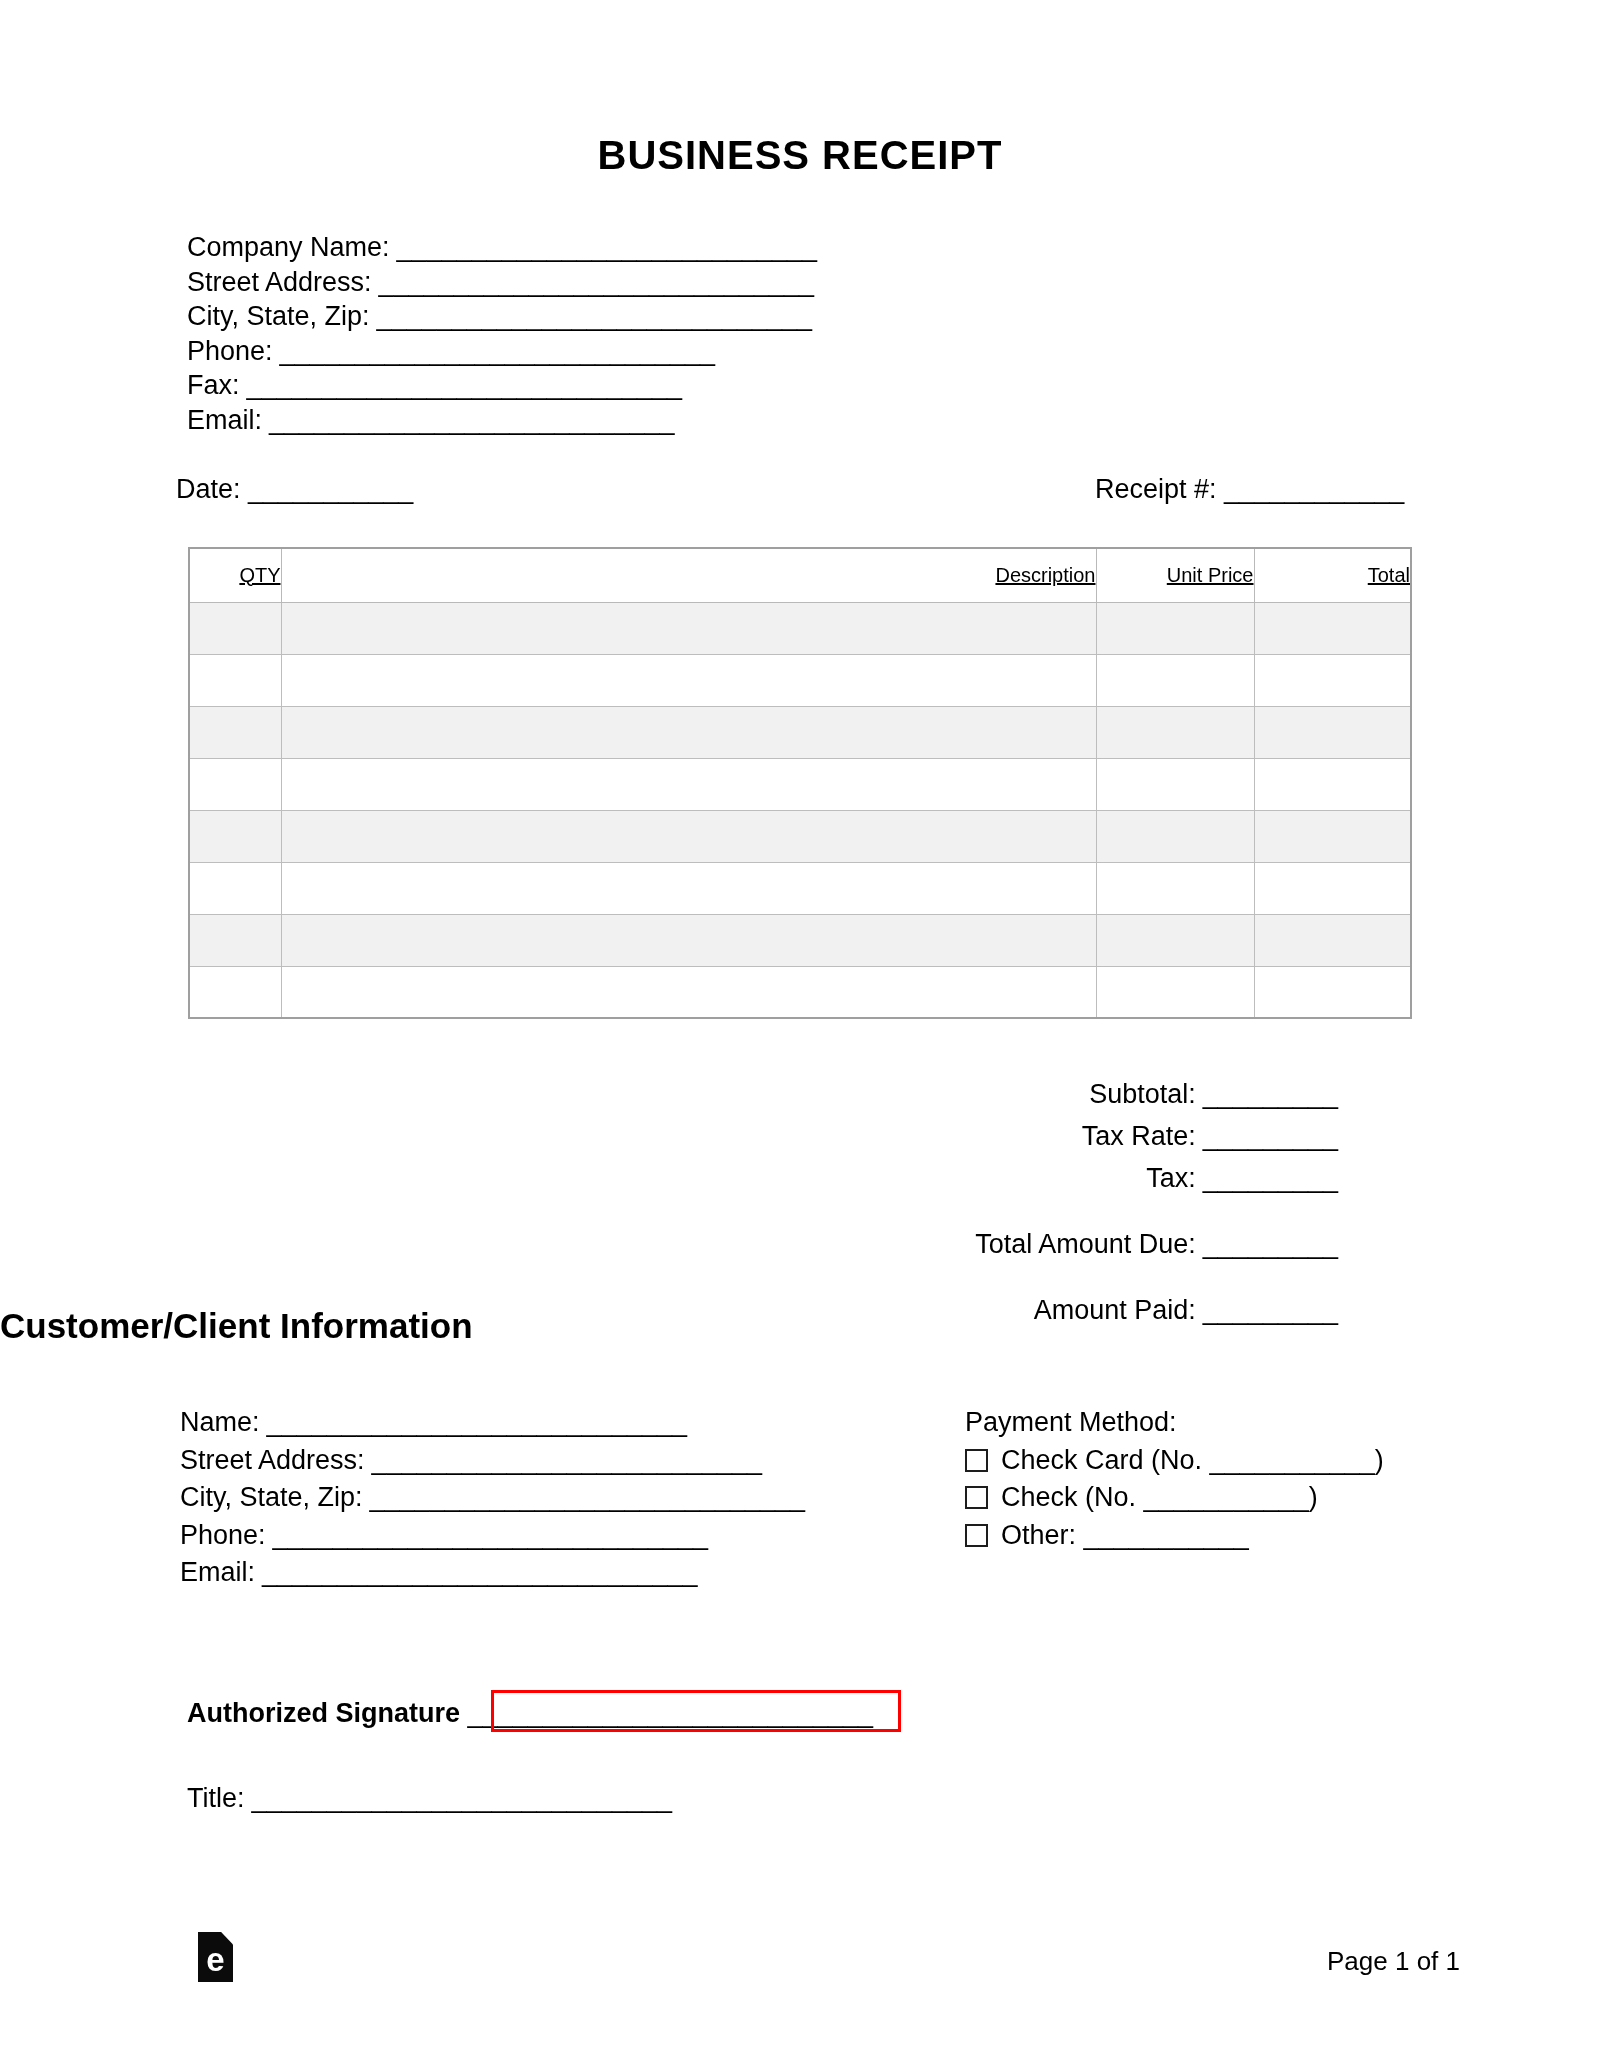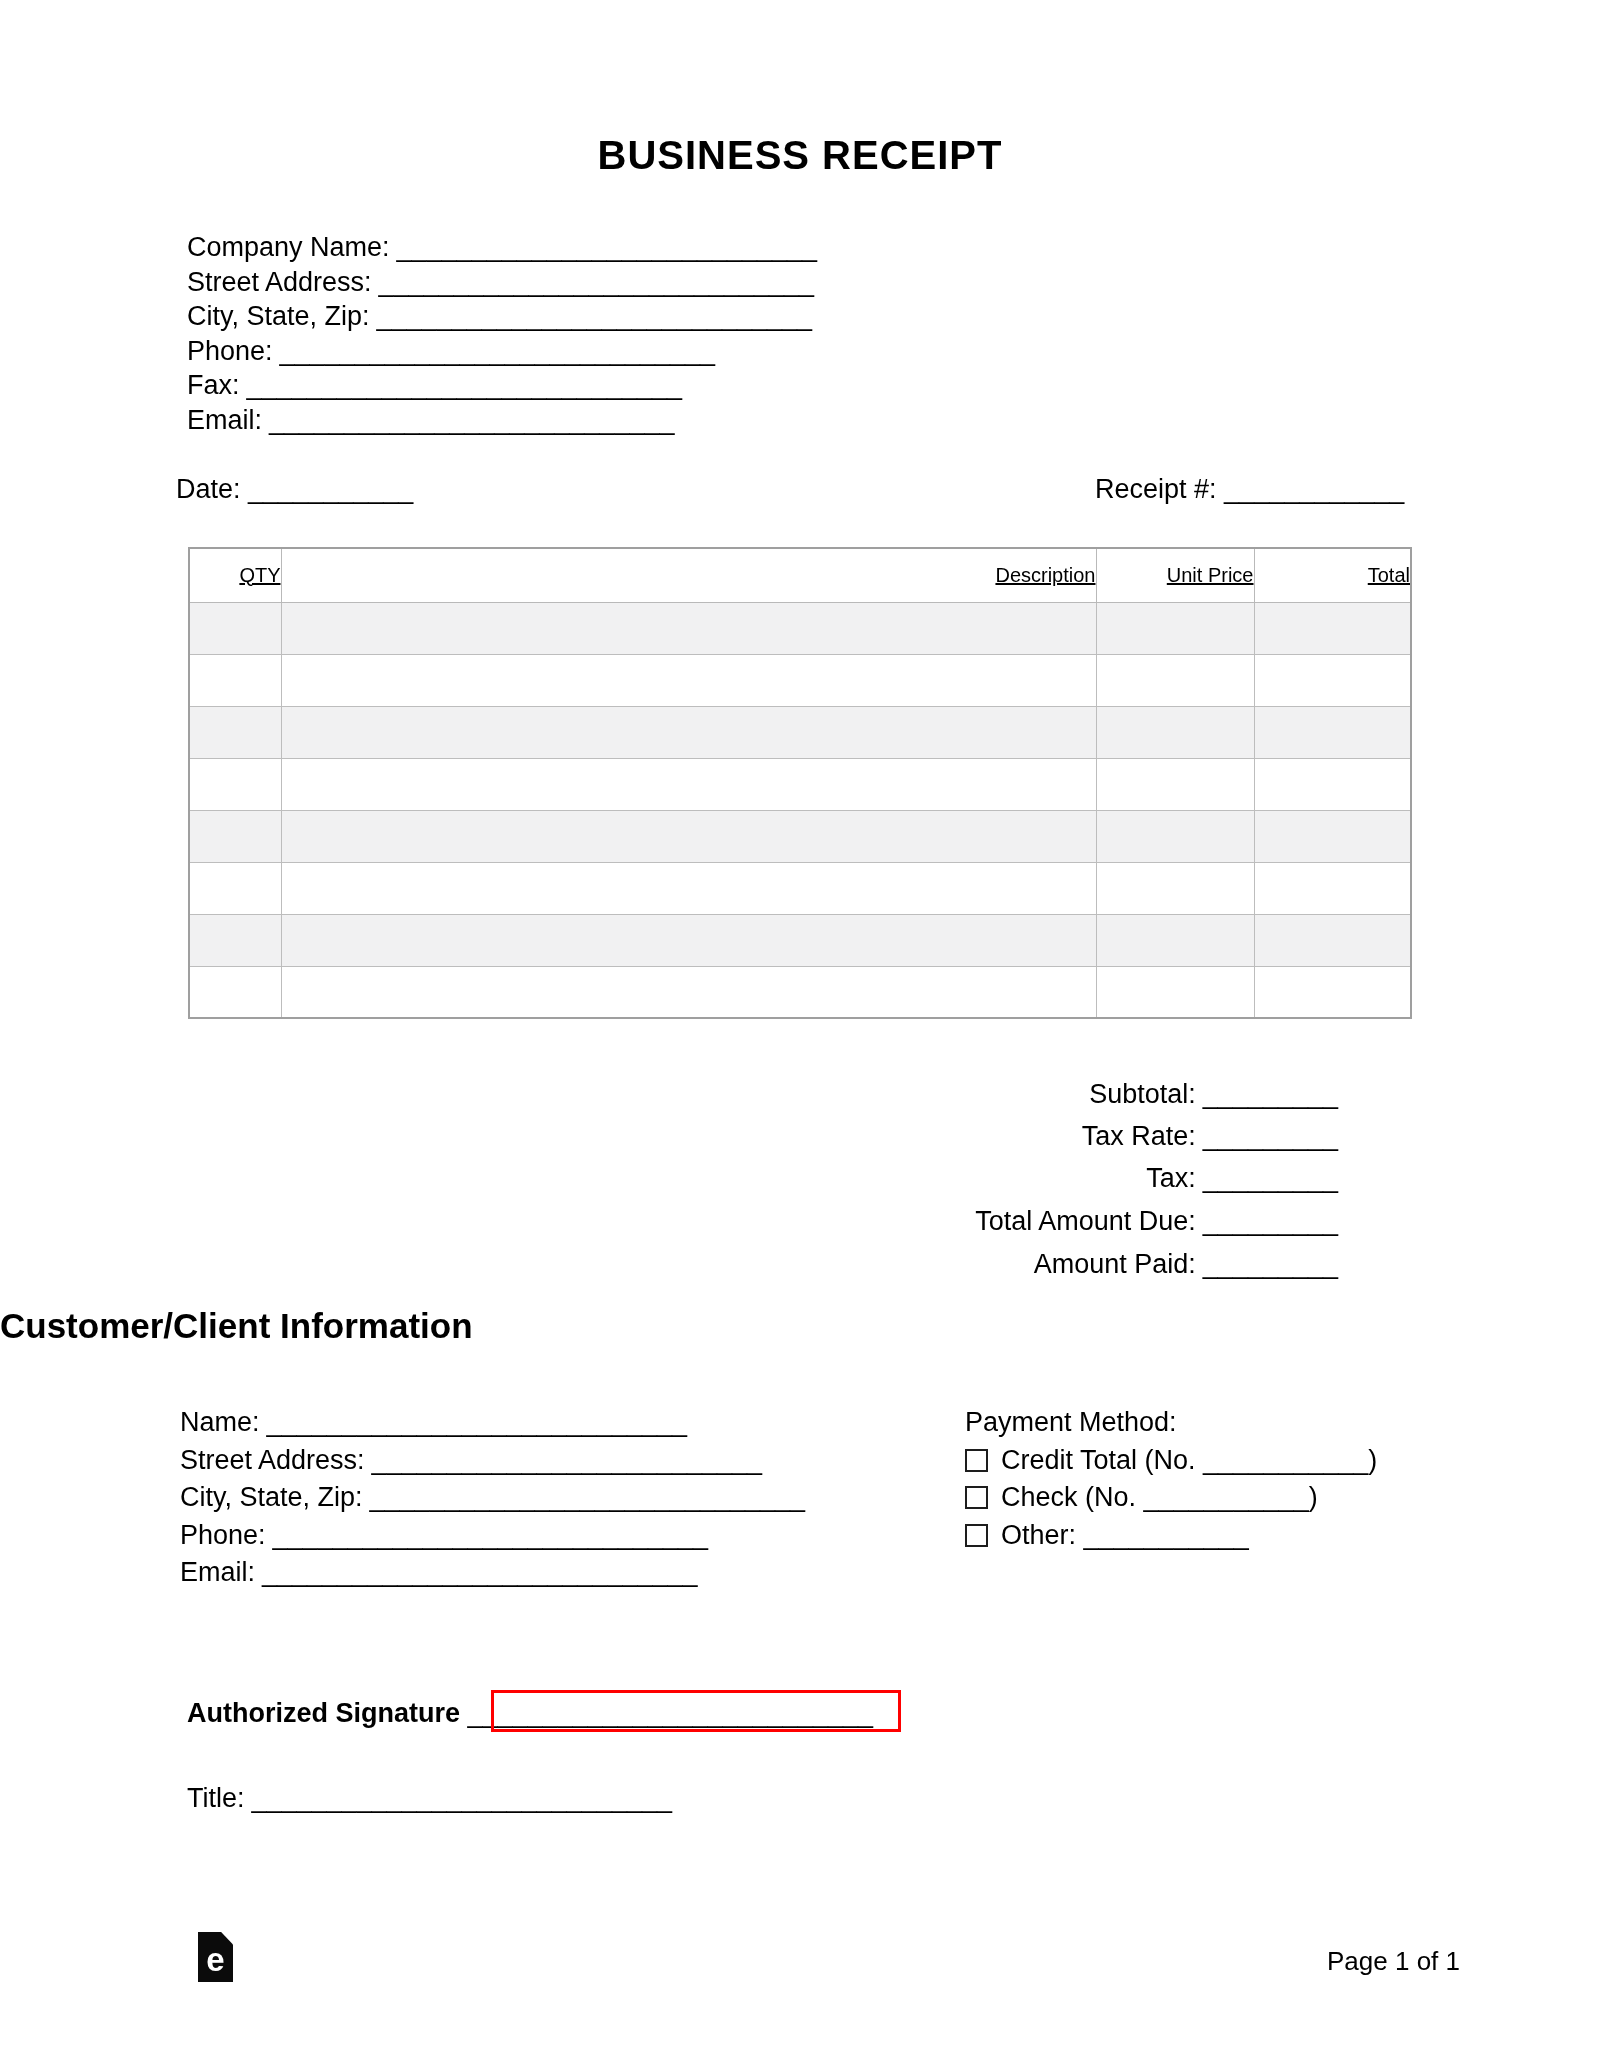--- a/index.html
+++ b/index.html
@@ -27,21 +27,21 @@
                 border:2px solid #9f9f9f; }
   table.items th { height:54px; font-weight:normal; font-size:20px; text-align:right;
                    vertical-align:middle; border:1px solid #b9b9b9; background:#fff;text-decoration:underline; }
   table.items td { height:52px; border:1px solid #bdbdbd; }
   table.items tbody tr.stripe td { background:#f1f1f2; }
   .col-qty { width:92px; } .col-desc { width:815px; } .col-unit { width:158px; } .col-total { width:157px; }
 
   .totals { position:absolute; right:190px; top:1073px; text-align:right;
             font-size:27px; line-height:42px; white-space:nowrap; }
   .totals .total-line .blank { margin-left:7px; }
-  .totals .gap { margin-top:1px; }
+  .totals .gap { margin-top:24px; }
 
   .section-heading { position:absolute; left:0; top:1306px; width:1600px; text-align:left;
                      font-size:35px; font-weight:bold; }
 
   .checkbox { display:inline-block; width:23px; height:23px; border:2px solid #1d1d1d;
               background:#fff; margin-right:13px; vertical-align:-3px; }
 
   .signature-row { position:absolute; left:187px; top:1698px; font-size:27px; white-space:nowrap; }
   .signature-row .sig-label { font-weight:bold; }
   .signature-box { position:absolute; left:491px; top:1690px; width:410px; height:42px;
@@ -163,21 +163,21 @@
   <div class="field-block customer-block">
     <div class="field-line"><span>Name:</span><span class="blank">____________________________</span></div>
     <div class="field-line"><span>Street Address:</span><span class="blank">__________________________</span></div>
     <div class="field-line"><span>City, State, Zip:</span><span class="blank">_____________________________</span></div>
     <div class="field-line"><span>Phone:</span><span class="blank">_____________________________</span></div>
     <div class="field-line"><span>Email:</span><span class="blank">_____________________________</span></div>
   </div>
 
   <div class="field-block payment-block">
     <div>Payment Method:</div>
-    <div><span class="checkbox"></span><span>Credit Total (No. ___________)</span></div>
+    <div><span class="checkbox"></span><span>Check Card (No. ___________)</span></div>
     <div><span class="checkbox"></span><span>Check (No. ___________)</span></div>
     <div><span class="checkbox"></span><span>Other: ___________</span></div>
   </div>
 
   <div class="signature-row">
     <span class="sig-label">Authorized Signature</span>
     <span class="blank">___________________________</span>
   </div>
   <div class="signature-box"></div>
 

